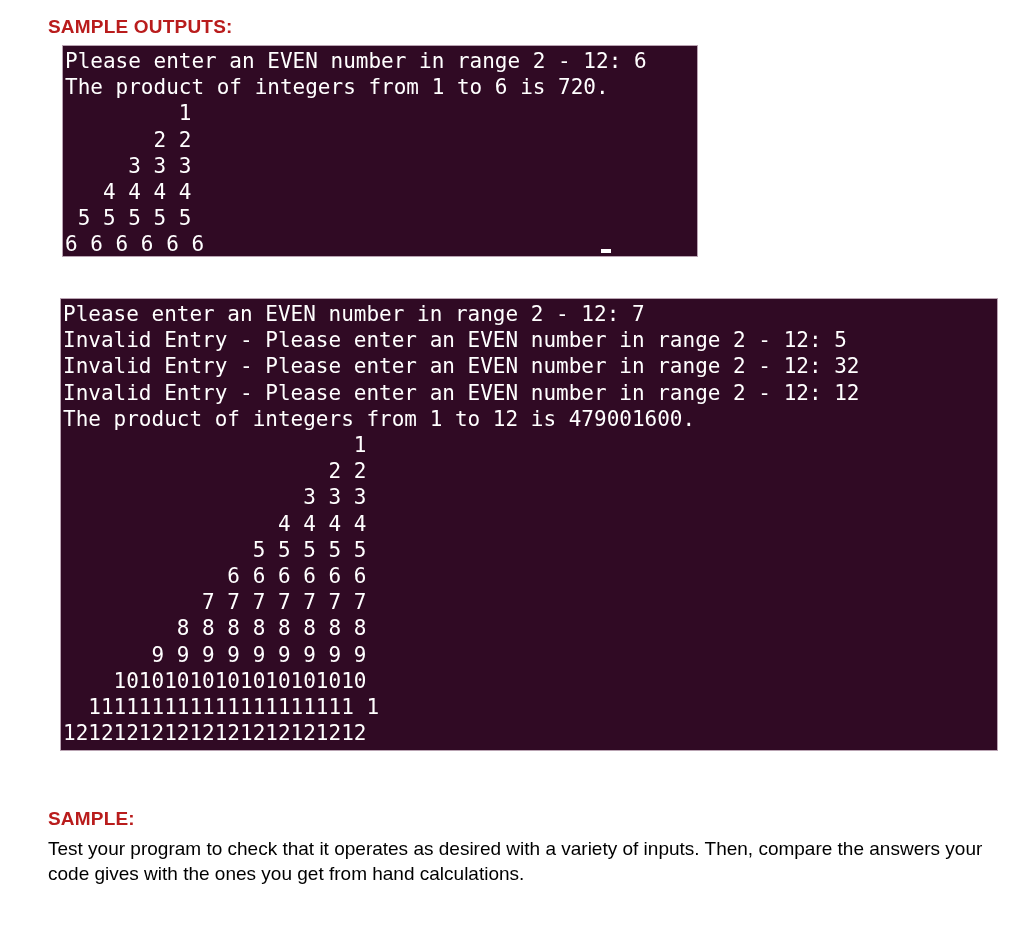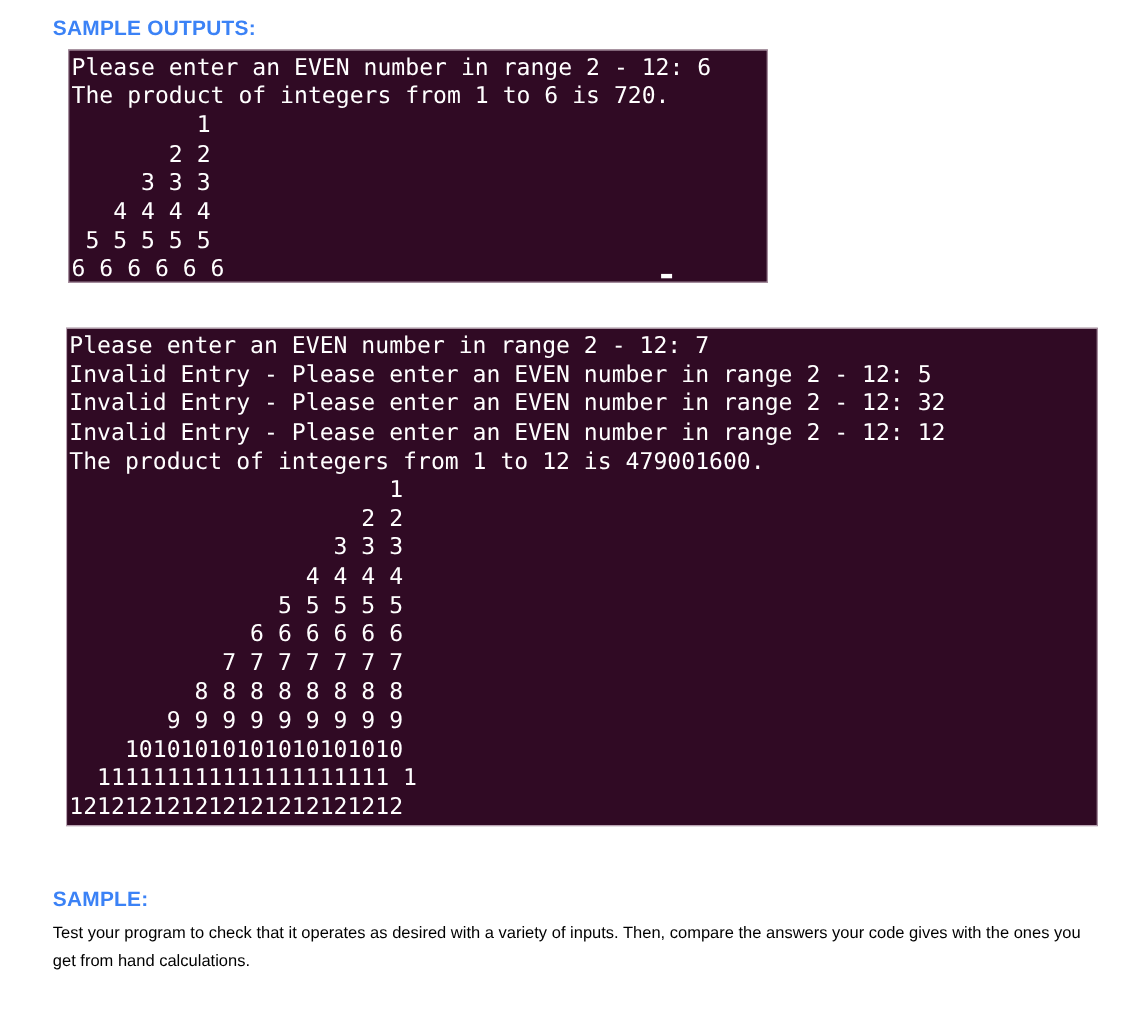--- a/index.html
+++ b/index.html
@@ -23,21 +23,21 @@
   }
 
   
   .section-heading {
     position: absolute;
     font-family: "Liberation Sans", sans-serif;
     font-weight: bold;
     font-size: 19px;
     line-height: 22px;
     letter-spacing: 0.2px;
-    color: #3b82f6;
+    color: #b91c1c;
     white-space: pre;
   }
   #heading-sample { left: 48px; top: 16px; }
   #heading-testing { left: 48px; top: 808px; }
 
   
   .terminal {
     position: absolute;
     background: #300a24;
     border: 1px solid #b9a3b2;
@@ -74,21 +74,21 @@
   }
   #terminal-one-cursor {
     left: 538px;
     top: 203px;
   }
 
   
   .body-text {
     position: absolute;
     font-family: "Liberation Sans", sans-serif;
-    font-size: 15px;
+    font-size: 19px;
     line-height: 25px;
     color: #000;
     width: 935px;
   }
   #testing-paragraph {
     left: 48px;
     top: 836px;
   }
 </style>
 </head>

